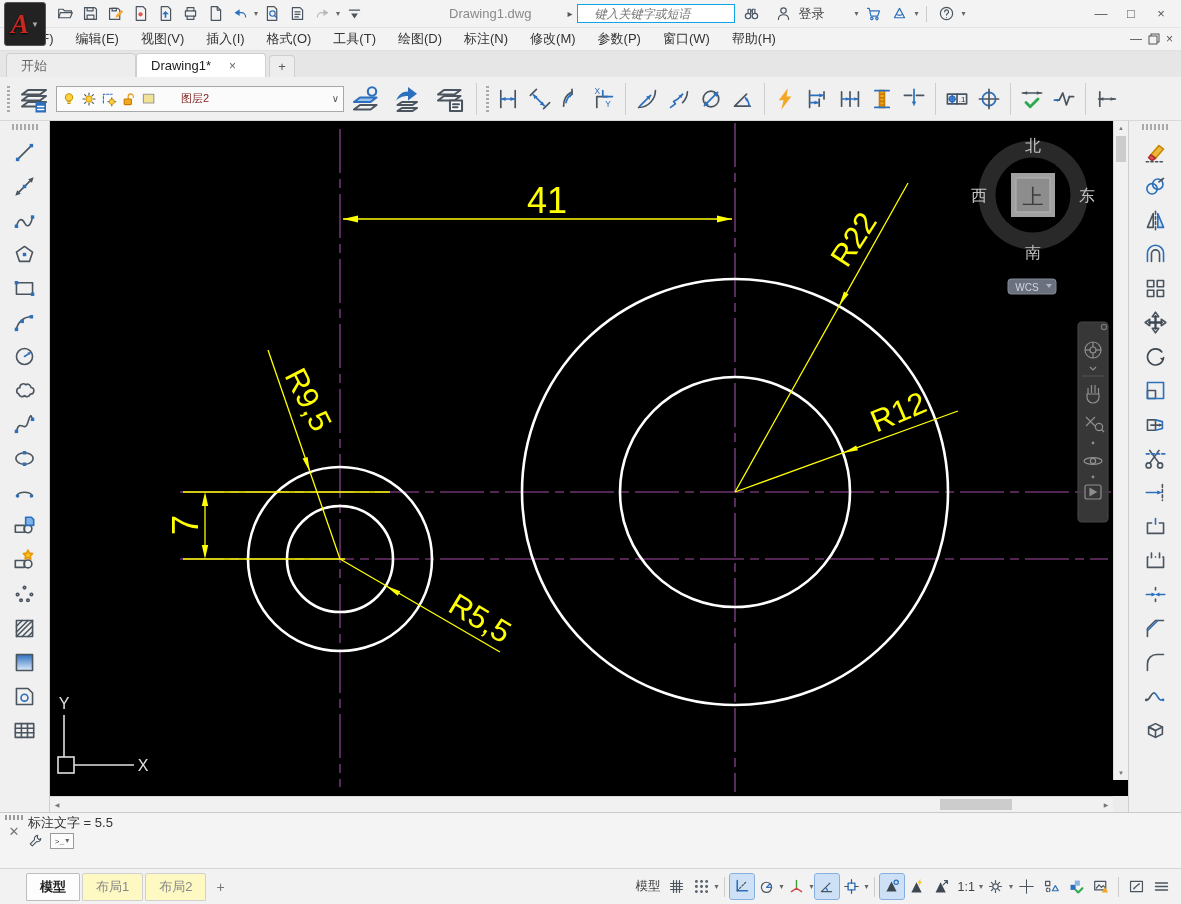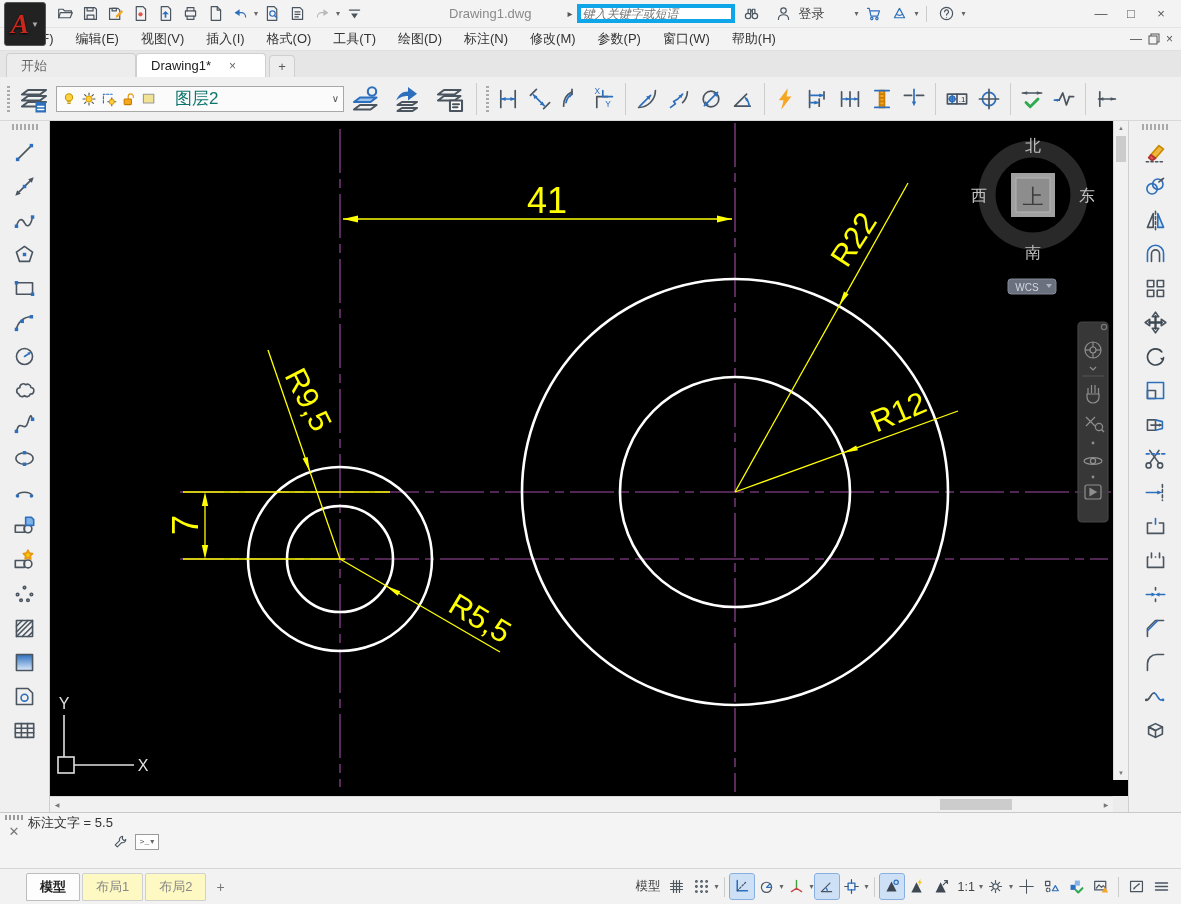--- a/index.html
+++ b/index.html
@@ -10,21 +10,21 @@
   .logo{position:absolute;left:4px;top:2px;width:42px;height:44px;background:#222;border:1px solid #555;border-radius:3px;display:flex;align-items:center;justify-content:center;z-index:9}
   .logo .a{font-family:"Liberation Serif",serif;font-weight:bold;font-style:italic;font-size:27px;color:#c8281e;text-shadow:0 1px 2px #000}
   .logo .lv{font-size:8px;color:#aaa;margin-left:2px}
   .qat{display:flex;align-items:center;gap:3px;margin-left:54px}
   .qat-btn{width:22px;height:22px;display:flex;align-items:center;justify-content:center;border-radius:2px}
   .qat-btn svg{width:17px;height:17px}
   .caret{font-size:8px;color:#666;line-height:1}
   .doctitle{color:#8a8a8a;margin-left:84px;font-size:13px}
   .searchwrap{display:flex;align-items:center;margin-left:36px;gap:5px}
   .tri{color:#555;font-size:10px}
-  .searchbox{width:158px;height:19px;border:4px solid #0ea5e9;background:#fff;font-style:italic;color:#777;font-size:12px;padding:0 1px;font-family:"Liberation Sans",sans-serif}
+  .searchbox{width:158px;height:19px;border:1px solid #0ea5e9;background:#fff;font-style:italic;color:#777;font-size:12px;padding:0 16px;font-family:"Liberation Sans",sans-serif}
   .acct{display:flex;align-items:center;gap:4px;margin-left:10px}
   .acct .lbl{font-size:13px;color:#444}
   .winbtns{margin-left:auto;display:flex;align-items:center;gap:2px;padding-right:6px}
   .winbtn{width:28px;height:20px;display:flex;align-items:center;justify-content:center;color:#555;font-size:13px}
   
   .menubar{height:23px;background:#f3f3f3;display:flex;align-items:center;border-bottom:1px solid #e0e0e0}
   .menu-item{padding:2px 11px;font-size:13px;color:#333}
   .docwin{margin-left:auto;display:flex;gap:6px;padding-right:8px;align-items:center;color:#555}
   .docwin span{font-size:12px}
   
@@ -34,21 +34,21 @@
   .ftab .x{color:#666;font-size:12px}
   .newtab{width:26px;height:22px;display:flex;align-items:center;justify-content:center;background:#ededed;border:1px solid #cfcfcf;border-bottom:none;border-radius:4px 4px 0 0;margin-left:3px;color:#555}
   
   .toolbar{height:44px;background:#f0f0f0;border-bottom:1px solid #d8d8d8;display:flex;align-items:center;padding:0 4px;gap:2px}
   .grip{width:8px;height:34px;display:flex;align-items:center;justify-content:center}
   .grip i{width:3px;height:26px;background:repeating-linear-gradient(#aaa 0 2px,transparent 2px 4px)}
   .tb-big{width:40px;height:38px;display:flex;align-items:center;justify-content:center;border-radius:2px}
   .tb-big svg{width:30px;height:30px}
   .layercombo{width:288px;height:26px;border:1px solid #a8a8a8;background:#fbfbfb;display:flex;align-items:center;gap:4px;padding:0 4px}
   .layercombo svg{width:16px;height:16px}
-  .layercombo .lname{font-size:17px;color:#0f766e;margin-left:14px}
+  .layercombo .lname{font-size:11px;color:#7f1d1d;margin-left:20px}
   .layercombo .dd{margin-left:auto;color:#555;font-size:10px}
   .tb-btn{width:30px;height:34px;display:flex;align-items:center;justify-content:center;border-radius:2px}
   .tb-btn svg{width:24px;height:24px}
   .vsep{width:1px;height:32px;background:#cdcdcd;margin:0 4px}
   
   .main{flex:1;display:flex;min-height:0}
   .dock{width:50px;background:#f0f0f0;display:flex;flex-direction:column;align-items:center;padding-top:3px}
   .dock.left{border-right:1px solid #cfcfcf}
   .dock.right{width:53px;border-left:1px solid #cfcfcf}
   .dock .dots{width:26px;height:6px;background:repeating-linear-gradient(90deg,#aaa 0 2px,transparent 2px 4px);margin-bottom:5px}
@@ -62,21 +62,21 @@
   .sarr{position:absolute;left:0;width:100%;text-align:center;font-size:6px;color:#777;line-height:14px}
   .hscroll{position:absolute;left:0;bottom:0;right:15px;height:16px;background:#f1f1f1;border-top:1px solid #dadada}
   .hthumb{position:absolute;top:2px;bottom:2px;left:890px;width:72px;background:#cccccc}
   .harr{position:absolute;top:0;height:100%;font-size:6px;color:#777;line-height:16px;width:14px;text-align:center}
   .corner{position:absolute;right:0;bottom:0;width:15px;height:16px;background:#ececec}
   
   .cmd{height:56px;background:#f4f4f4;border-top:1px solid #c9c9c9;display:flex}
   .cmd-rail{width:28px;display:flex;flex-direction:column;align-items:center;padding-top:2px;gap:4px}
   .cmd-rail .dots{width:18px;height:5px;background:repeating-linear-gradient(90deg,#9a9a9a 0 2px,transparent 2px 4px)}
   .cmd-rail .x{color:#777;font-size:13px}
-  .cmd-body{flex:1;display:flex;}
+  .cmd-body{flex:1;display:flex;flex-direction:column}
   .cmd-hist{font-size:13px;color:#333;line-height:17px;padding-top:1px}
   .cmd-input{display:flex;align-items:center;gap:6px;margin-top:2px}
   .cmd-input svg{width:16px;height:16px}
   .pbox{width:24px;height:16px;border:1px solid #9a9a9a;background:#fdfdfd;display:flex;align-items:center;justify-content:center;gap:1px}
   .pbox b{font-size:8px;color:#444;font-weight:normal;font-family:"Liberation Mono",monospace}
   .cmd-in{border:none;background:transparent;outline:none;font-style:italic;color:#8a8a8a;font-size:13px;width:300px;font-family:"Liberation Sans",sans-serif}
   
   .status{height:36px;background:#f2f2f2;border-top:1px solid #d5d5d5;display:flex;align-items:center;padding:0 8px}
   .ltabs{display:flex;align-items:center;gap:2px;margin-left:18px}
   .ltab{padding:4px 13px;font-size:13px;color:#888;background:#fef9c3;border:1px solid #d0d0d0;border-radius:2px 2px 0 0}

